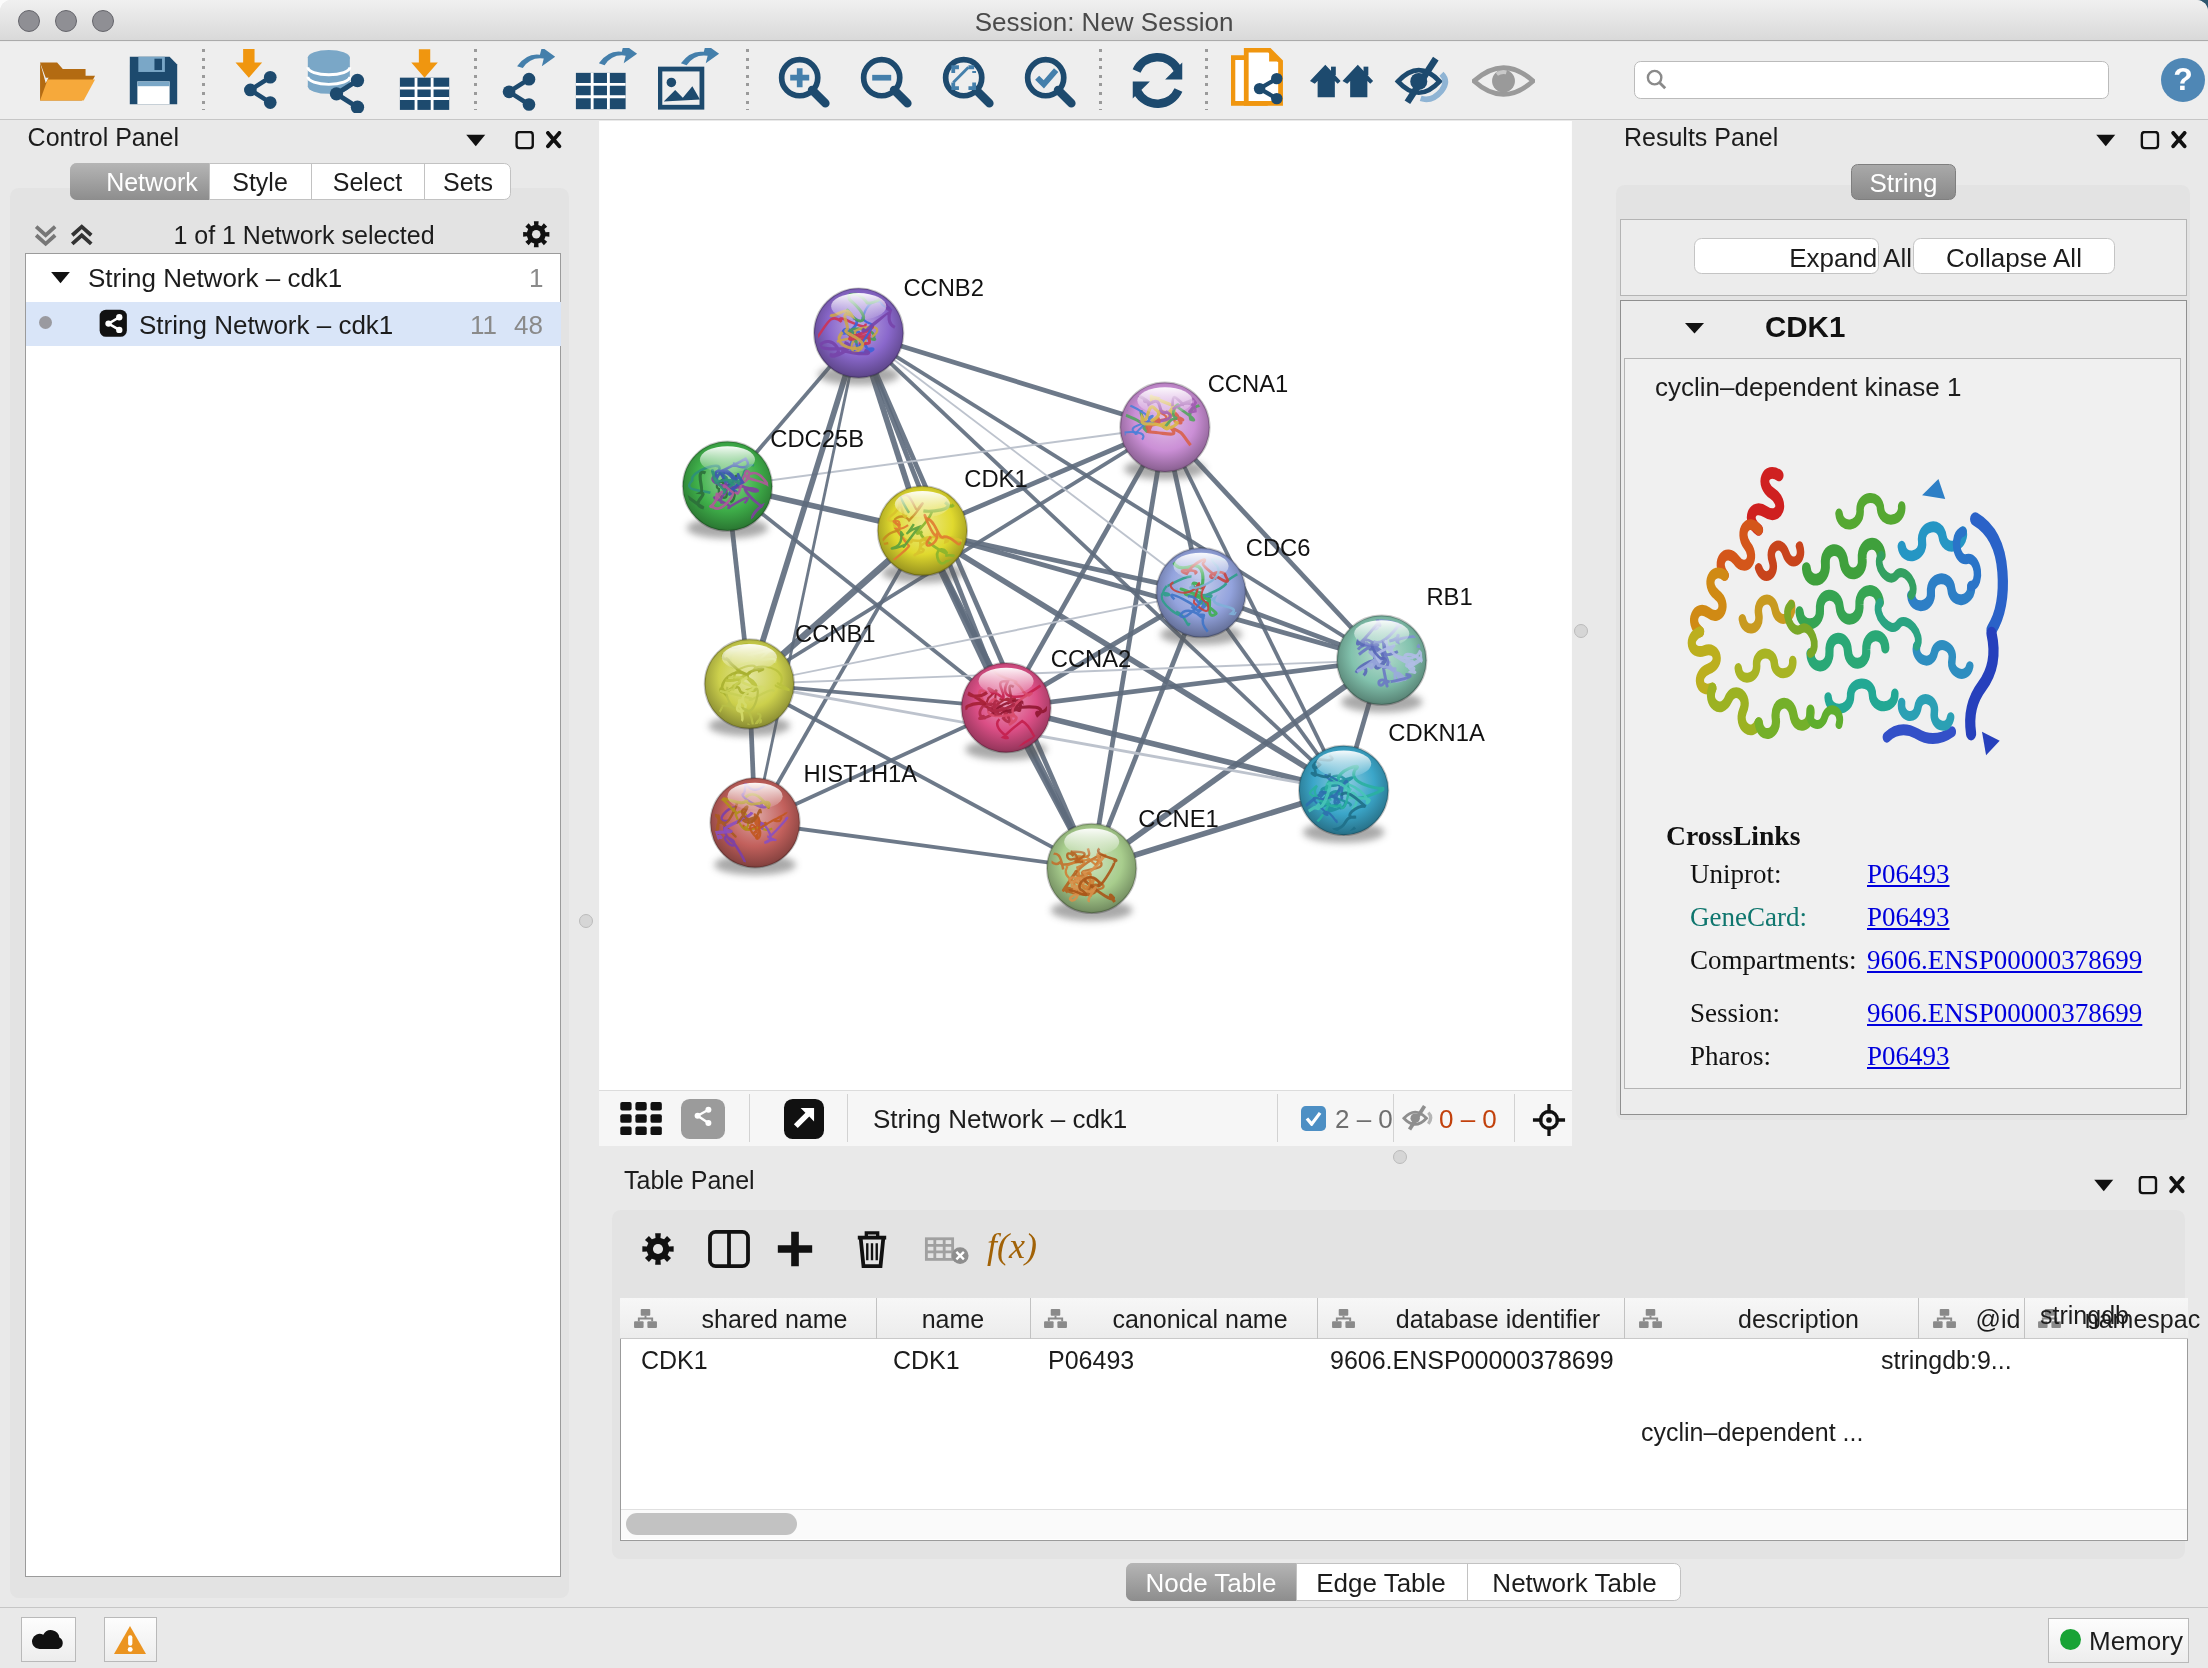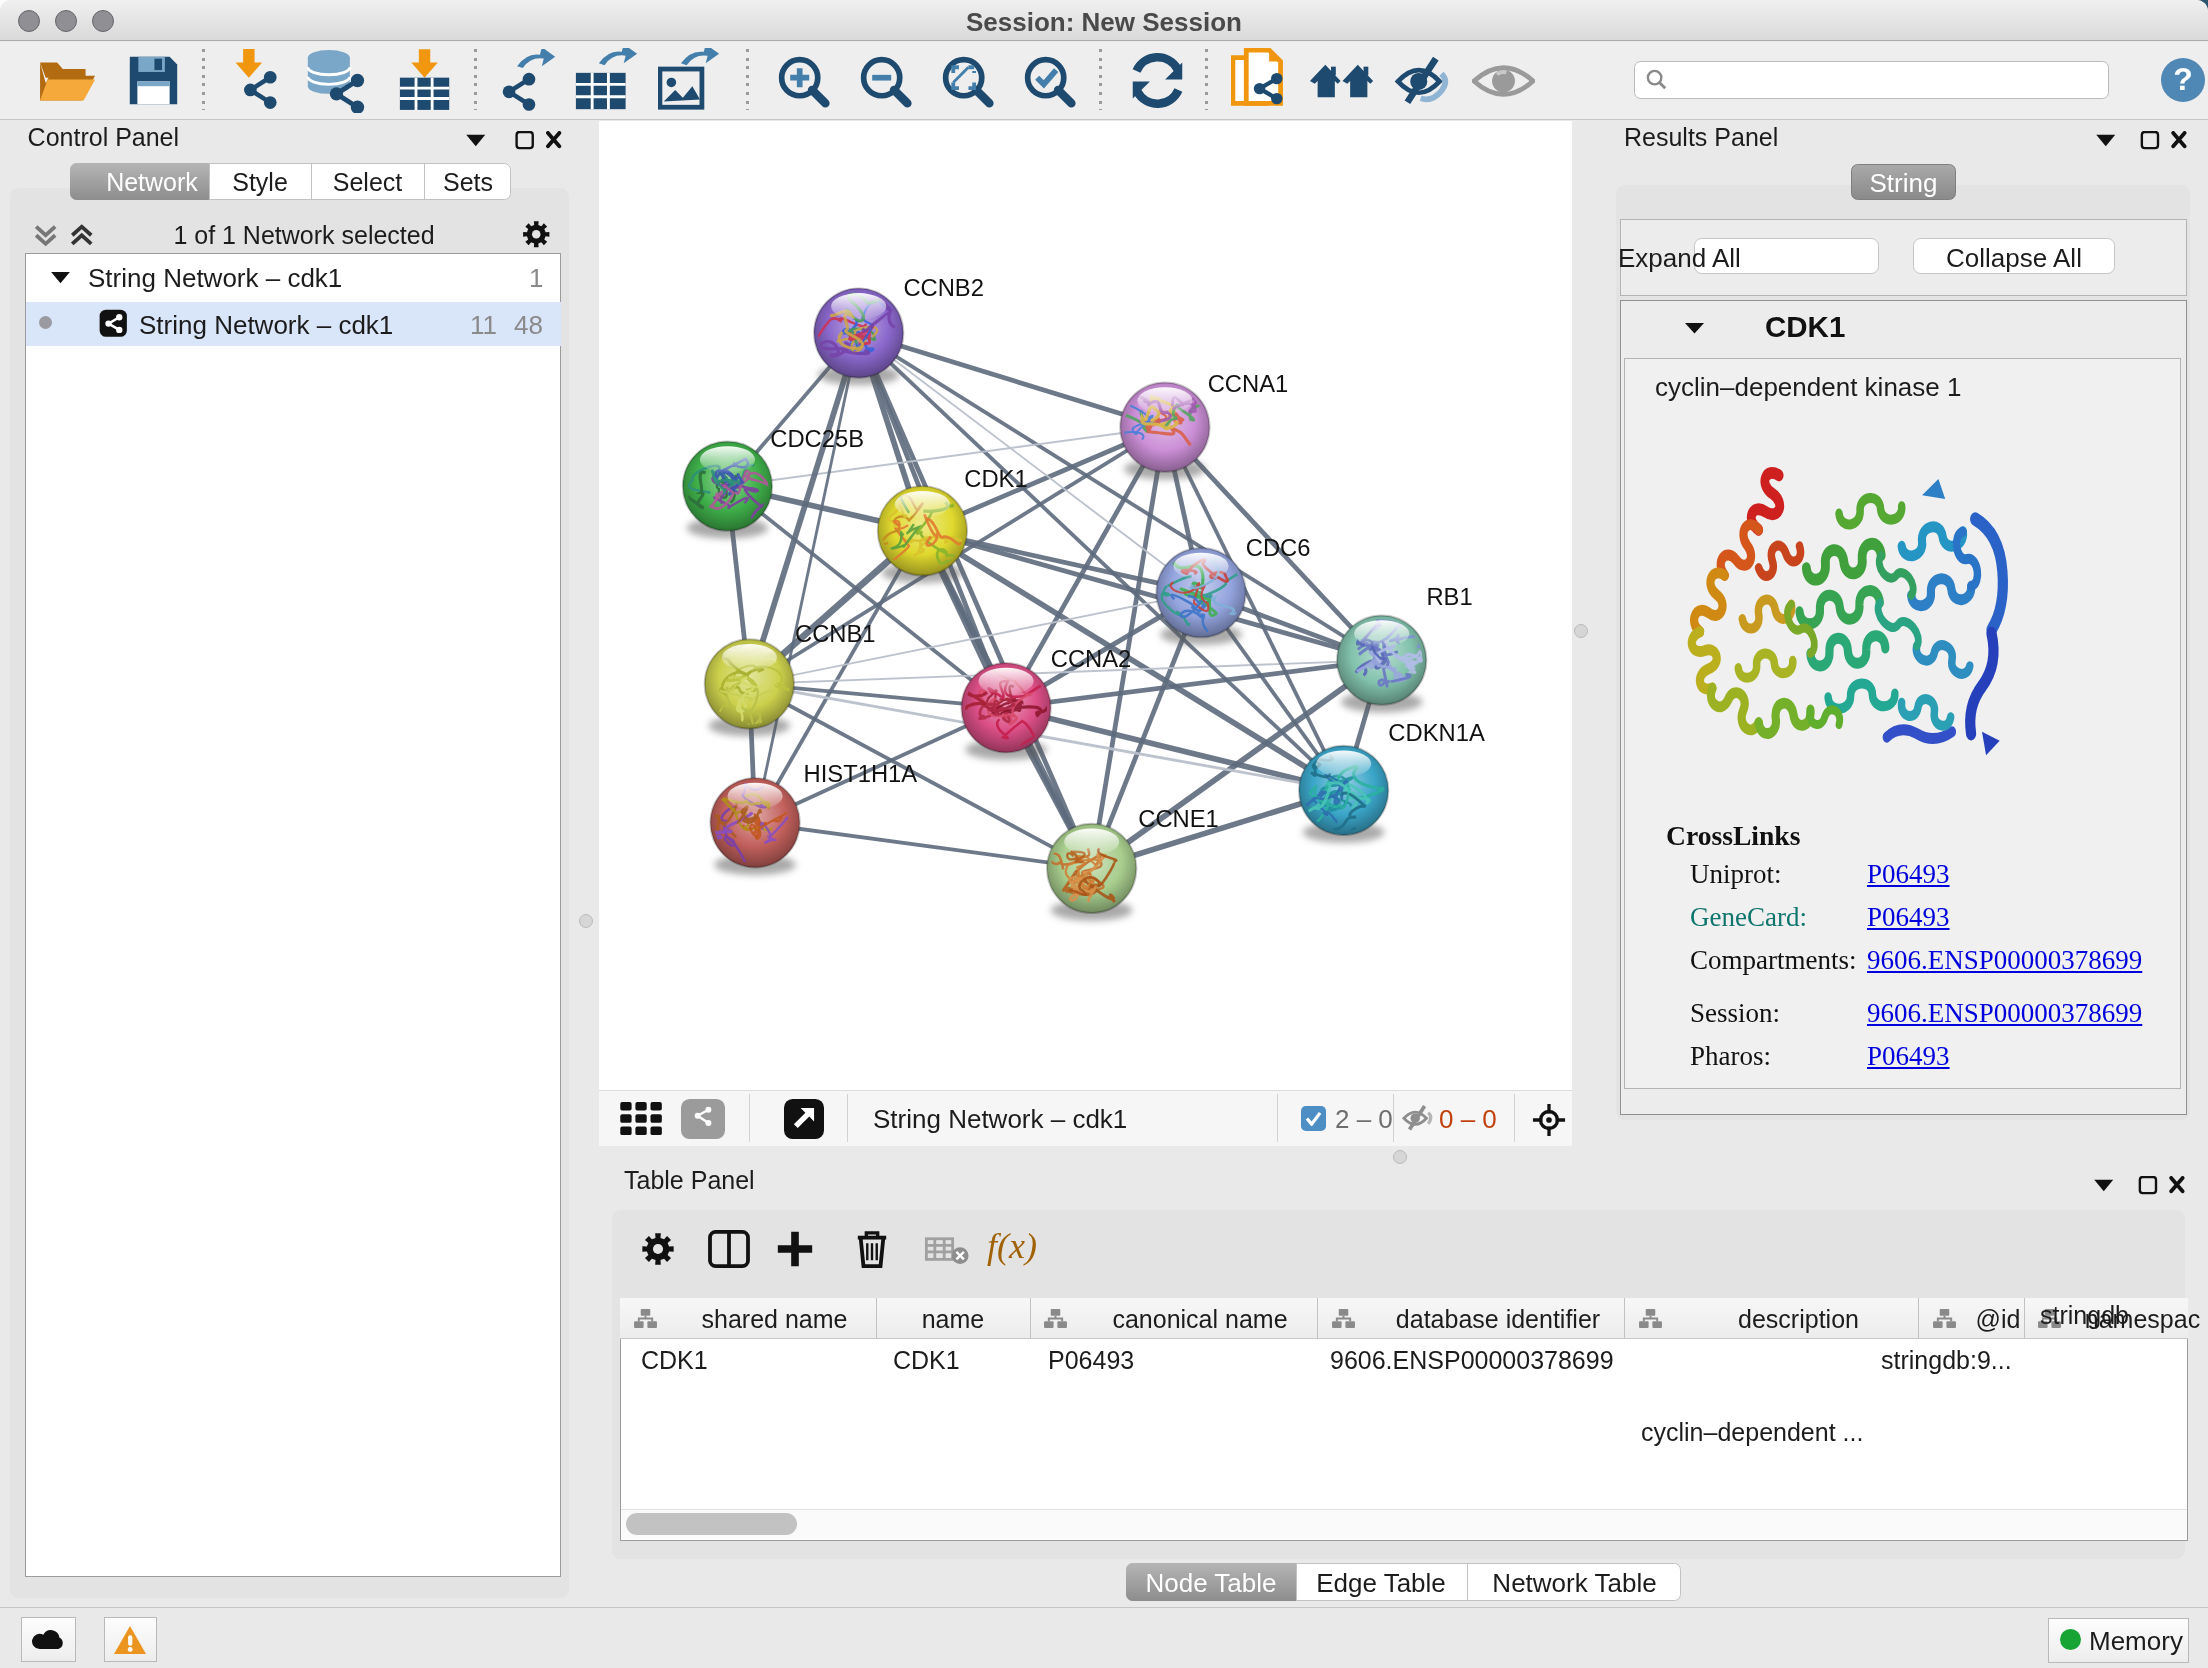--- a/index.html
+++ b/index.html
@@ -7,21 +7,21 @@
 .t27{font-size:26px;color:#1c1c1c;white-space:nowrap}
 .gray{color:#8a8a8a}
 </style></head><body>
 
 <div class="abs" style="left:2178px;top:0;width:30px;height:25px;background:#2d566e"></div>
 <div class="abs" style="left:0;top:0;width:38px;height:19px;background:#fbfbfb"></div>
 
 <div class="abs" style="left:0;top:0;width:2208px;height:1668px;background:#e9e9e9;border-radius:11.4px 11.4px 0 0;overflow:hidden">
 
 <div class="abs" style="left:0;top:0;width:2208px;height:41px;background:linear-gradient(#f0f0f0,#d9d9d9);border-bottom:1px solid #ababab;border-radius:11.4px 11.4px 0 0"></div>
-<div class="abs t27" style="left:0;top:6.7px;width:2208px;text-align:center;color:#4a4a4a;font-weight:bold">Session: New Session</div>
+<div class="abs t27" style="left:0;top:6.7px;width:2208px;text-align:center;color:#4a4a4a;font-weight:normal">Session: New Session</div>
 <div class="abs" style="left:18px;top:9.5px;width:22px;height:22px;border-radius:50%;background:#8f8f94;border:1.4px solid #65656b"></div>
 <div class="abs" style="left:55px;top:9.5px;width:22px;height:22px;border-radius:50%;background:#8f8f94;border:1.4px solid #65656b"></div>
 <div class="abs" style="left:92px;top:9.5px;width:22px;height:22px;border-radius:50%;background:#8f8f94;border:1.4px solid #65656b"></div>
 
 <div class="abs" style="left:0;top:42px;width:2208px;height:78px;background:#eeeeee;border-bottom:1px solid #c6c6c6"></div>
 <svg style="position:absolute;left:38px;top:53px" width="61" height="55" viewBox="0 0 64 58">
       <path d="M2 10 h18 l6 7 h24 v9 H8z" fill="#b36b12"></path>
       <path d="M2 10 v40 h44 l14 -26 h-48 l-4 8z" fill="#b36b12"></path>
       <path d="M10 28 h50 l-12 22 H2z" fill="#f6a93b"></path>
     </svg>
@@ -636,21 +636,21 @@
 <svg class="abs" style="left:2096px;top:131px" width="105" height="19" viewBox="0 0 110 20">
 <path d="M0 4 l10 12 10 -12z" fill="#111"></path>
 <rect x="48" y="1" width="17" height="17" rx="3" fill="none" stroke="#111" stroke-width="2.5"></rect>
 <path d="M81 2 l12 14 M93 2 l-12 14" stroke="#111" stroke-width="4" stroke-linecap="round"></path>
 </svg>
 <div class="abs" style="left:1616px;top:185px;width:574px;height:935px;background:#e3e3e3;border-radius:8.6px"></div>
 <div class="abs" style="left:1851px;top:164px;width:105px;height:36px;background:linear-gradient(#a9a9a9,#8a8a8a);border:1px solid #7f7f7f;border-radius:6.7px"></div>
 <div class="abs t27" style="left:1851px;top:168px;width:105px;text-align:center;color:#fff">String</div>
 <div class="abs" style="left:1620px;top:219px;width:567px;height:77px;background:#ececec;border:1.4px solid #b4b4b4"></div>
 <div class="abs" style="left:1694px;top:238px;width:185px;height:36px;background:#fff;border:1.4px solid #c4c4c4;border-radius:7.6px"></div>
-<div class="abs t27" style="left:1618px;top:243px;width:220px;text-align:left">Expand All</div>
+<div class="abs t27" style="left:1692px;top:243px;width:220px;text-align:right">Expand All</div>
 <div class="abs" style="left:1913px;top:238px;width:202px;height:36px;background:#fff;border:1.4px solid #c4c4c4;border-radius:7.6px"></div>
 <div class="abs t27" style="left:1913px;top:243px;width:202px;text-align:center">Collapse All</div>
 <div class="abs" style="left:1620px;top:300px;width:567px;height:815px;background:#ececec;border:1.4px solid #8f8f8f"></div>
 <svg class="abs" style="left:1684px;top:321px" width="21" height="14.3" viewBox="0 0 22 15">
       <path d="M1 2 l10 11 10 -11z" fill="#111"></path>
     </svg>
 <div class="abs" style="left:1765px;top:310px;font-size:29.5px;font-weight:bold;color:#111">CDK1</div>
 <div class="abs" style="left:1624px;top:358px;width:557px;height:731px;background:#f0f0f0;border:1.4px solid #b4b4b4"></div>
 <div class="abs t27" style="left:1655px;top:372px">cyclin–dependent kinase 1</div>
 

